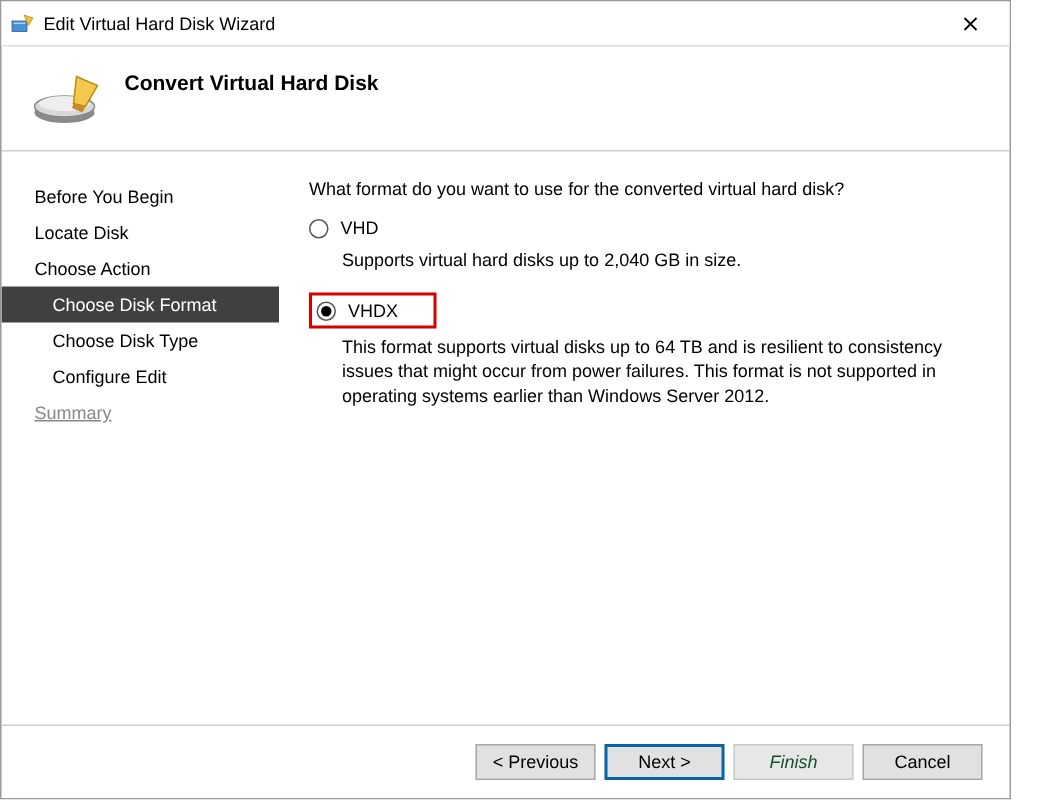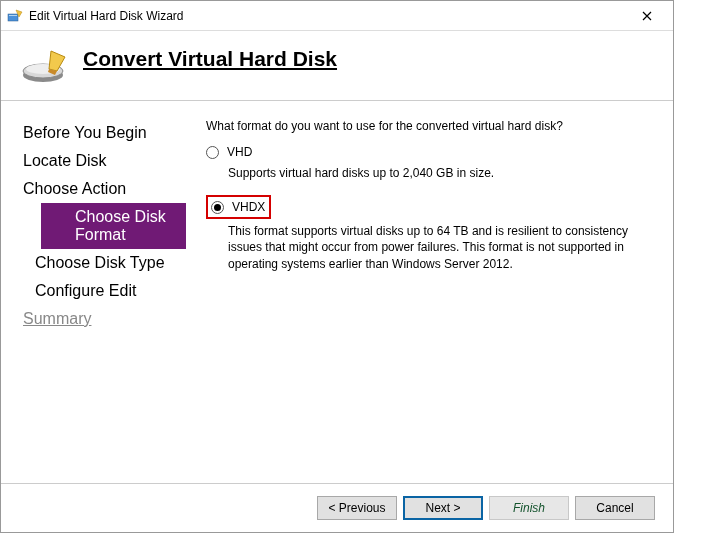--- a/index.html
+++ b/index.html
@@ -38,47 +38,45 @@
     cursor: default;
   }
   .header {
     padding: 16px 20px 10px 20px;
     display: flex;
     align-items: flex-start;
     gap: 14px;
     border-bottom: 1px solid #ccc;
   }
   .header-title {
-    font-size: 21px;
+    font-size: 14px;
     font-weight: bold;
-    text-decoration: underline;
   }
   .body {
     flex: 1;
     display: flex;
     overflow: hidden;
   }
   .sidebar {
     width: 185px;
     padding: 18px 0 0 0;
     border-right: none;
   }
   .sidebar-item {
     padding: 5px 14px 5px 22px;
-    font-size: 16px;
+    font-size: 12px;
     cursor: default;
     color: #000;
   }
   .sidebar-sub {
     padding-left: 34px;
   }
   .sidebar-item.active {
-    background: #701a75;
+    background: #404040;
     color: #fff;
-    margin-left: 40px;
   }
   .sidebar-item.disabled {
     color: #888;
     text-decoration: underline;
   }
   .content {
     flex: 1;
     padding: 18px 20px 10px 20px;
     font-size: 12px;
   }
@@ -105,21 +103,21 @@
   .radio.checked::after {
     content: "";
     position: absolute;
     width: 7px; height: 7px;
     background: #000;
     border-radius: 50%;
     top: 2px; left: 2px;
   }
   .highlight-box {
     border: 2px solid #d40000;
-    padding: 3px 4px 3px 3px;
+    padding: 3px 24px 3px 3px;
     display: inline-flex;
     align-items: center;
     gap: 8px;
     margin-bottom: 4px;
   }
   .footer {
     border-top: 1px solid #ccc;
     padding: 12px 18px;
     display: flex;
     justify-content: flex-end;

